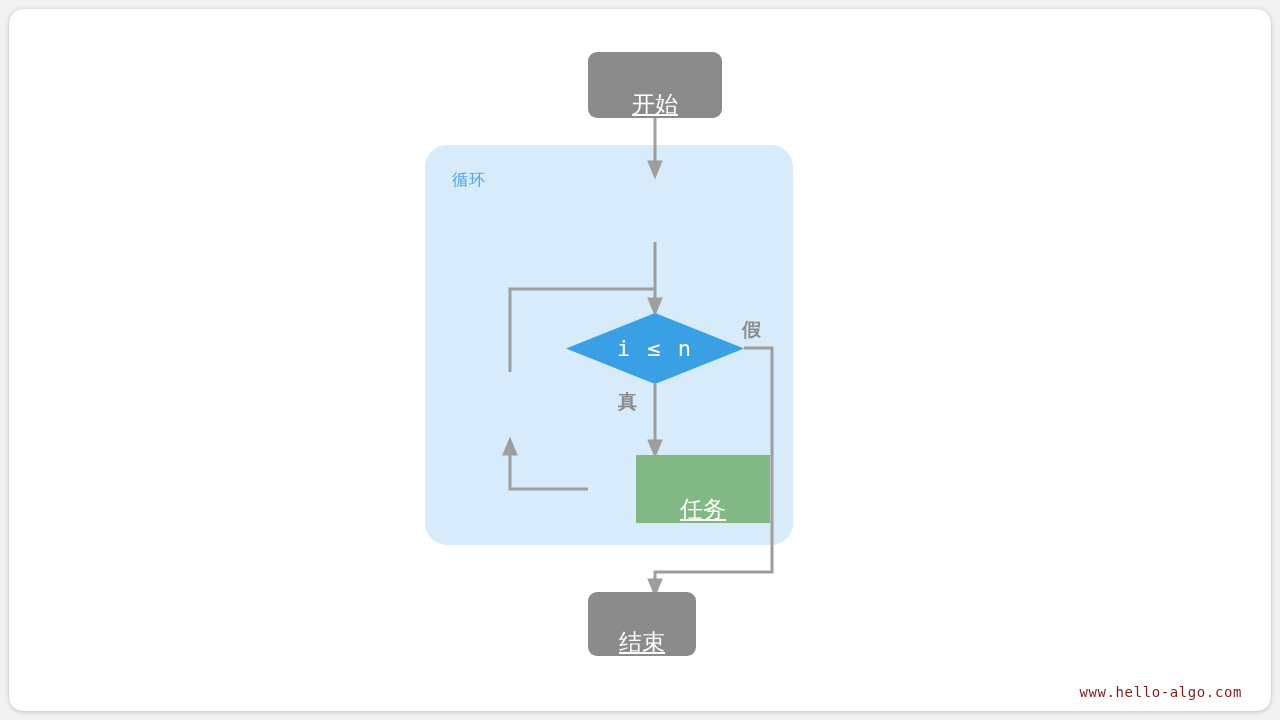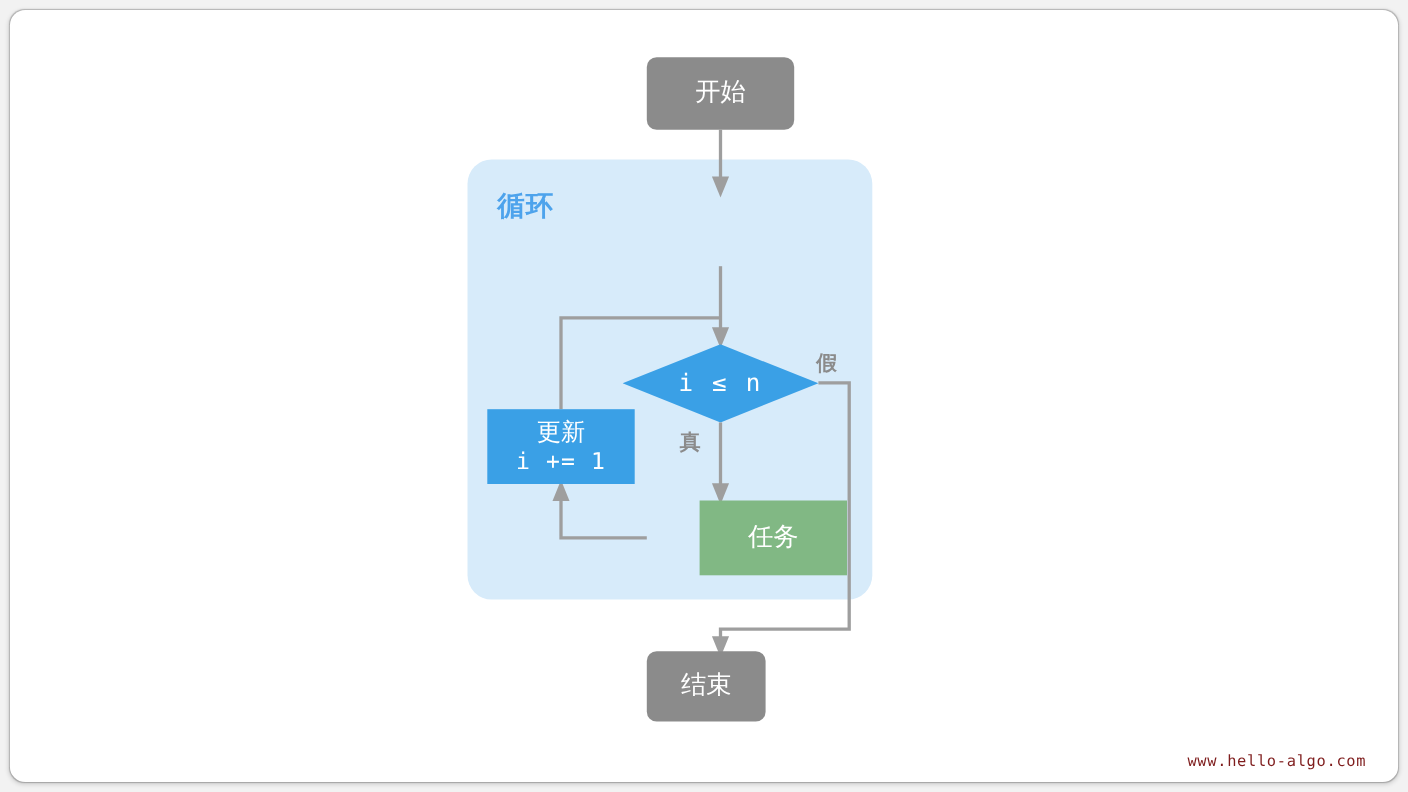--- a/index.html
+++ b/index.html
@@ -34,25 +34,26 @@
     top: 0;
     width: 1280px;
     height: 720px;
   }
   .node {
     position: absolute;
     box-sizing: border-box;
     display: flex;
     flex-direction: column;
     align-items: center;
-    justify-content: center;
+    justify-content: flex-end;
     color: #ffffff;
     text-align: center;
     line-height: 1.18;
     white-space: pre;
+    text-decoration: underline;
   }
   .node-terminal {
     background: #8b8b8b;
     border-radius: 9px;
     font-size: 23px;
   }
   .node-process-blue {
     background: #3aa0e6;
     font-size: 22px;
   }
@@ -76,22 +77,22 @@
     justify-content: center;
     color: #ffffff;
     font-family: "DejaVu Sans Mono", "Liberation Mono", monospace;
     font-size: 22px;
     letter-spacing: 2px;
     pointer-events: none;
   }
   .loop-title {
     position: absolute;
     color: #4da3ec;
-    font-size: 25px;
-    font-weight: bold;
+    font-size: 16px;
+    font-weight: normal;
     letter-spacing: 1px;
   }
   .edge-label {
     position: absolute;
     color: #8b8b8b;
     font-size: 19px;
     font-weight: bold;
   }
   #watermark {
     position: absolute;
@@ -136,24 +137,20 @@
   <div class="node node-terminal" style="left:588px; top:52px; width:134px; height:66px;">
     <span class="cjk-line">开始</span>
   </div>
 
 
   <svg style="position:absolute; left:566px; top:313px; width:178px; height:71px;" viewBox="0 0 178 71">
     <polygon points="89,0 178,35.5 89,71 0,35.5" fill="#3aa0e6"></polygon>
   </svg>
   <div class="decision-label" style="left:566px; top:313px; width:178px; height:71px;">i ≤ n</div>
 
-  <div class="node node-process-blue" style="left:443px; top:372px; width:134px; height:68px;">
-    <span class="cjk-line">更新</span>
-    <span class="mono-line">i += 1</span>
-  </div>
 
   <div class="node node-process-green" style="left:588px; top:455px; width:134px; height:68px;">
     <span class="cjk-line">任务</span>
   </div>
 
   <div class="node node-terminal" style="left:588px; top:592px; width:108px; height:64px;">
     <span class="cjk-line">结束</span>
   </div>
 
   <div class="edge-label" style="left:618px; top:389px;">真</div>

